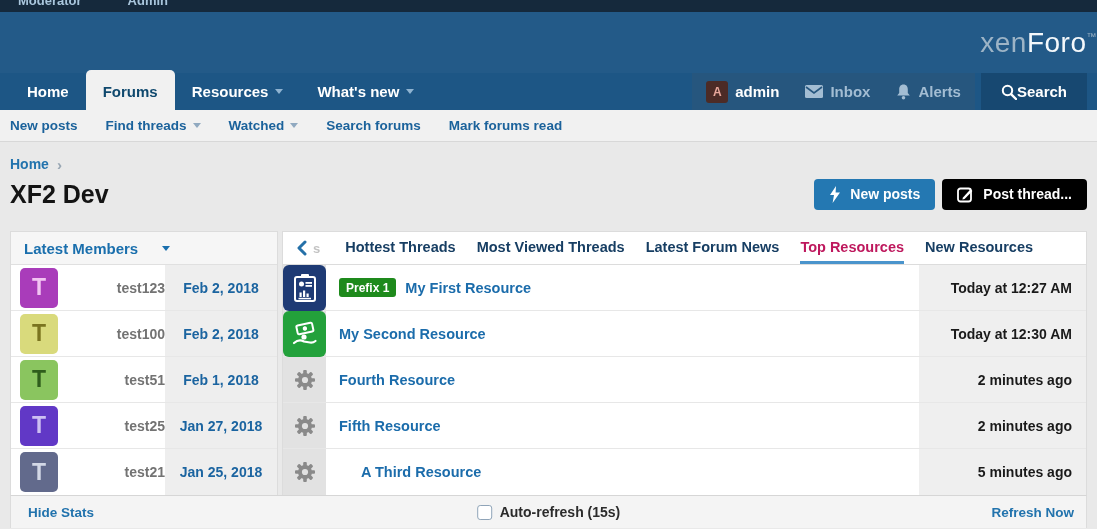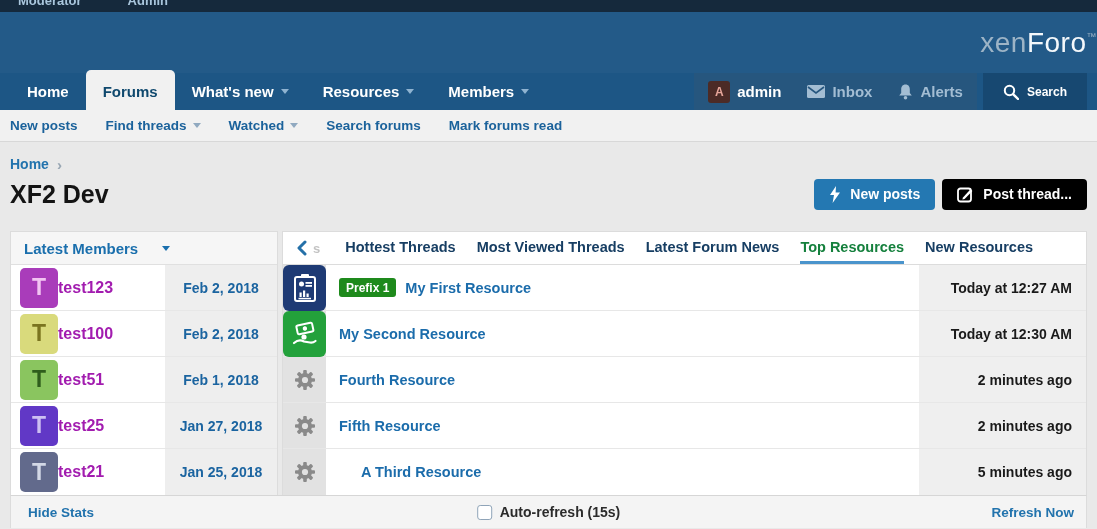--- a/index.html
+++ b/index.html
@@ -44,23 +44,23 @@
   }
   .account-item { display:flex; align-items:center; gap:7px; cursor:pointer; }
   .account-item .uname { color:#fff; font-size:15px; font-weight:bold; }
   .muted-label { color:#a3bdd3; font-size:15px; font-weight:bold; }
   .avatar-sm {
     width:22px; height:22px; border-radius:3px; background:#4c2b26;
     color:#e8a79b; font-size:12px; font-weight:bold;
     display:flex; align-items:center; justify-content:center;
   }
   .search-block {
-    display:flex; align-items:center; gap:8px; background:#174871;
+    display:flex; align-items:center; background:#174871;
     margin-left:6px; padding:0 20px; cursor:pointer;
-    color:#fff; font-size:12px; font-weight:bold;
+    color:#fff; font-size:15px; font-weight:bold;
   }
   
   .subnav {
     height:32px; background:#f1f1f1; border-bottom:1px solid #d8d8d8;
     display:flex; align-items:center; gap:28px; padding-left:10px;
   }
   .subnav-item {
     color:#1b629b; font-size:13.5px; font-weight:bold; cursor:pointer;
     display:flex; align-items:center; gap:6px;
   }
@@ -90,40 +90,40 @@
   }
   .widget-header-title { color:#1a6fad; font-size:15px; font-weight:bold; }
   .widget-header .caret { border-top-color:#1a6fad; }
   .member-row { height:46px; display:flex; align-items:center; border-bottom:1px solid #e7e7e7; }
   .avatar-tile {
     width:38px; height:40px; border-radius:5px; margin-left:9px;
     display:flex; align-items:center; justify-content:center;
     font-size:23px; font-weight:bold; cursor:pointer;
   }
   .member-name {
-    flex:1; text-align:left; color:#a21caf; font-size:16px; font-weight:bold; cursor:pointer;
+    flex:1; text-align:right; color:#737373; font-size:14px; font-weight:bold; cursor:pointer;
   }
   .member-date {
     width:112px; height:100%; background:#eeeeee;
     display:flex; align-items:center; justify-content:center;
     color:#1b64a0; font-size:14px; font-weight:bold;
   }
   
   .tabbar {
     height:33px; border-bottom:1px solid #dcdcdc; background:#fff;
     display:flex; align-items:stretch; padding-left:9px;
   }
   .tab-scroll-left { display:flex; align-items:center; cursor:pointer; padding:0 3px; }
   .tab-scroll-hint { color:#c3c3c3; font-size:13px; font-weight:bold; align-self:center; margin:0 4px 0 2px; }
   .tab {
     display:flex; align-items:center; margin-left:21px; cursor:pointer;
     color:#173e63; font-size:14.5px; font-weight:bold; white-space:nowrap;
     border-bottom:3px solid transparent;
   }
-  .tab.active { color:#15803d; border-bottom-color:#4a94cc; }
+  .tab.active { color:#be185d; border-bottom-color:#4a94cc; }
   
   .resource-row { height:46px; display:flex; align-items:stretch; border-bottom:1px solid #e7e7e7; }
   .res-icon-cell {
     width:43px; background:#e2e2e2; display:flex; align-items:center; justify-content:center; flex:none;
   }
   .res-tile {
     width:43px; height:46px; border-radius:6px;
     display:flex; align-items:center; justify-content:center;
   }
   .res-main { flex:1; display:flex; align-items:center; gap:9px; padding-left:13px; }
@@ -170,29 +170,25 @@
 </div>
 
 <div class="nav">
   <div class="nav-tab">
       <span>Home</span>
     </div>
   <div class="nav-tab active">
       <span>Forums</span>
     </div>
   <div class="nav-tab">
-      <span>What's new</span>
-      <span class="caret"></span>
-    </div>
-  <div class="nav-tab">
       <span>Resources</span>
       <span class="caret"></span>
     </div>
   <div class="nav-tab">
-      <span>Members</span>
+      <span>What's new</span>
       <span class="caret"></span>
     </div>
   <div class="nav-spacer"></div>
   <div class="account-block">
     <div class="account-item">
       <span class="avatar-sm">
           <span>A</span>
         </span>
       <span class="uname">admin</span>
     </div>

